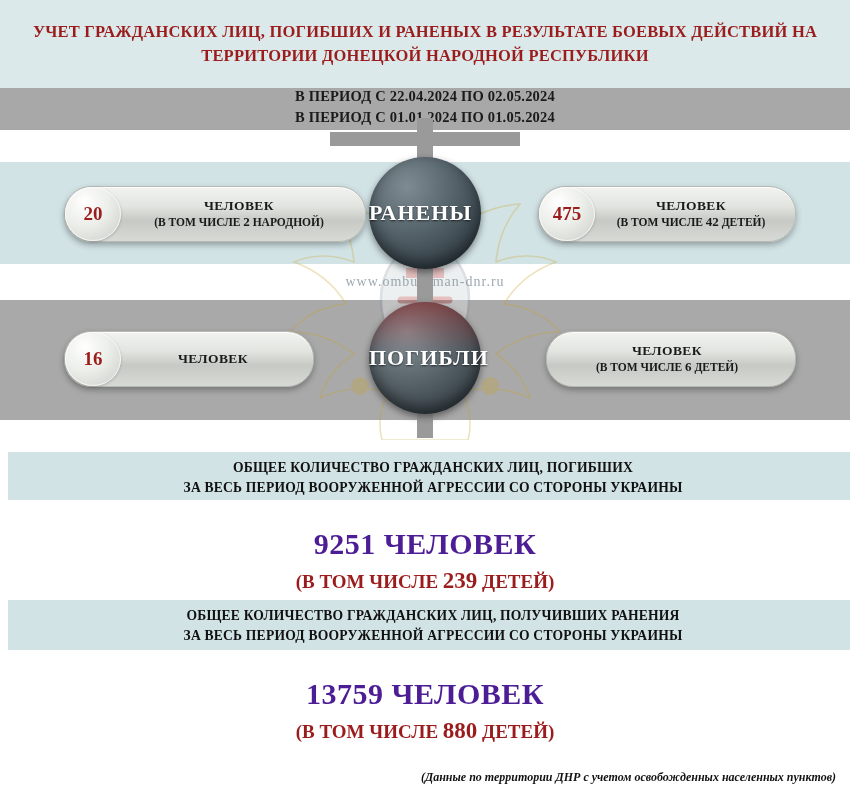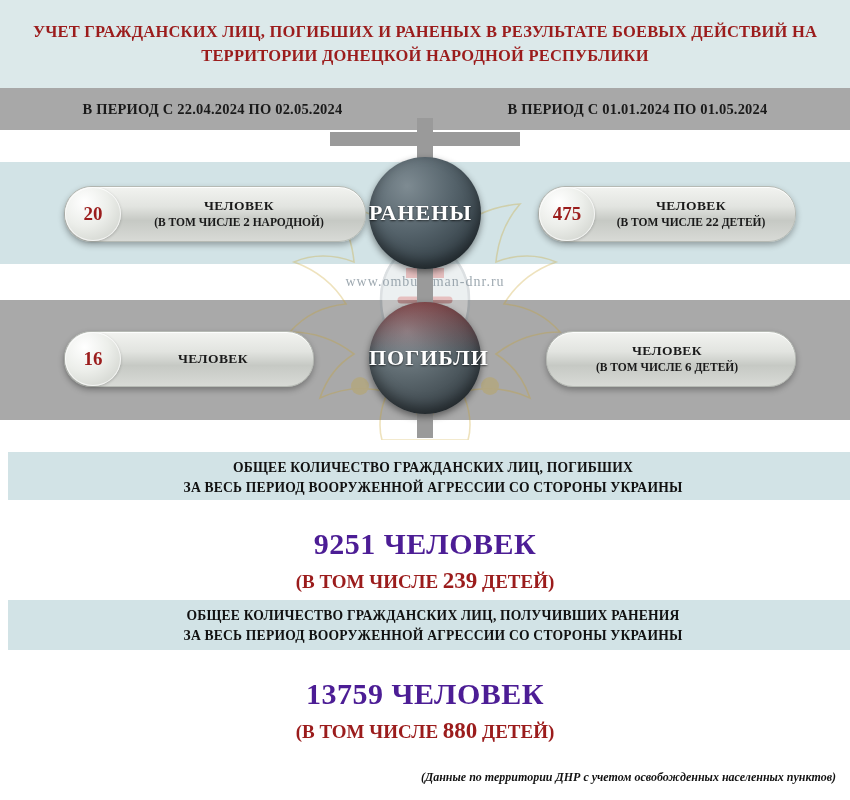--- a/index.html
+++ b/index.html
@@ -43,20 +43,21 @@
 
   
   .period-band {
     position: absolute;
     left: 0; top: 88px;
     width: 850px;
     height: 42px;
     background: #a8a8a8;
     display: flex;
     align-items: center;
+    flex-direction: column;
   }
   .period-cell {
     flex: 1;
     text-align: center;
     color: #1a1a1a;
     font-weight: bold;
     font-size: 14.5px;
     letter-spacing: 0.2px;
   }
 
@@ -321,21 +322,21 @@
     <div class="pill-body">
       <div class="pill-main">ЧЕЛОВЕК</div>
       <div class="pill-sub"><span>(В ТОМ ЧИСЛЕ </span><b>2</b><span> НАРОДНОЙ)</span></div>
     </div>
   </div>
 
   <div class="pill pill-right-w">
     <div class="pill-num">475</div>
     <div class="pill-body">
       <div class="pill-main">ЧЕЛОВЕК</div>
-      <div class="pill-sub"><span>(В ТОМ ЧИСЛЕ </span><b>22</b><span> ДЕТЕЙ)</span></div>
+      <div class="pill-sub"><span>(В ТОМ ЧИСЛЕ </span><b>42</b><span> ДЕТЕЙ)</span></div>
     </div>
   </div>
 
   <div class="pill pill-left-k">
     <div class="pill-num">16</div>
     <div class="pill-body">
       <div class="pill-main">ЧЕЛОВЕК</div>
     </div>
   </div>
 

